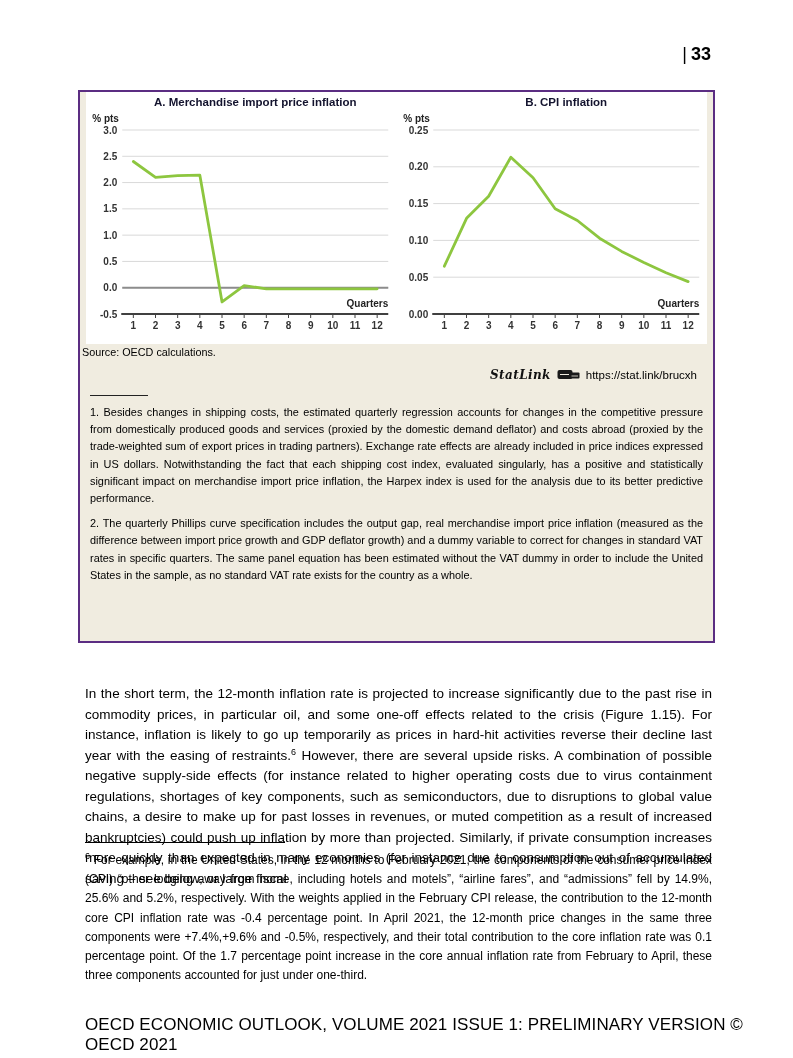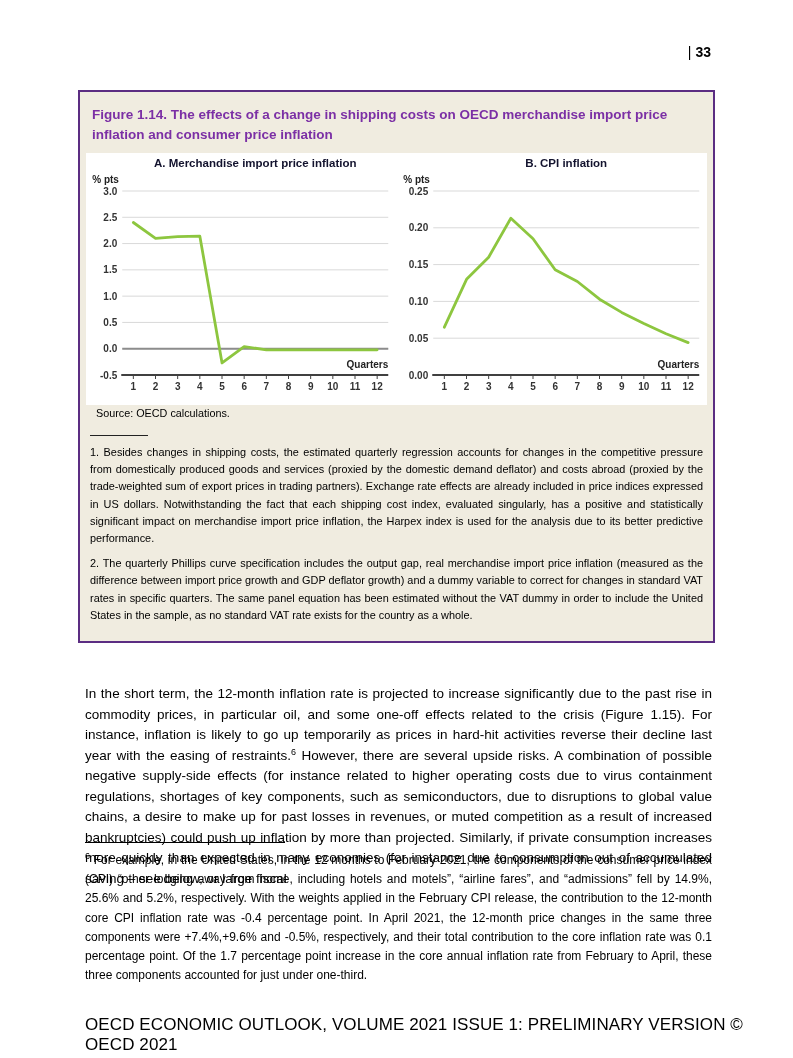--- a/index.html
+++ b/index.html
@@ -1,35 +1,35 @@
 <!DOCTYPE html>
 <html><head>
 <meta charset="utf-8">
 <style>
   html,body{margin:0;padding:0;background:#ffffff;}
   .page{position:relative;width:793px;height:1058px;background:#ffffff;
         font-family:"Liberation Sans",sans-serif;color:#000;overflow:hidden;margin:0 auto;}
 
-  .pageno{position:absolute;top:44px;right:82px;font-size:14px;color:#000;}
+  .pageno{position:absolute;top:44px;right:82px;font-size:18px;color:#000;}
   .pageno .sep{font-weight:400;padding-right:4px;}
   .pageno .num{font-weight:700;}
 
   .figure-box{position:absolute;left:78px;top:90px;width:637px;height:553px;
               background:#f0ece0;border:2px solid #5b2d82;box-sizing:border-box;}
   .fig-title{margin:13px 12px 8px 12px;font-size:13.5px;font-weight:700;color:#7b2fa5;line-height:20px;}
   .charts{display:flex;background:#ffffff;margin:0 6px;height:252px;}
   .chart{flex:1;min-width:0;}
   .chart svg{display:block;width:100%;height:100%;}
   .chart text{font-family:"Liberation Sans",sans-serif;}
   .chart .ctitle{font-size:11.5px;font-weight:700;fill:#13132e;}
   .chart .tick{font-size:10px;font-weight:700;fill:#333;}
   .chart .axlab{font-size:10px;font-weight:700;fill:#222;}
 
   .fig-note{margin:8px 10px 0 10px;font-size:10.8px;line-height:17px;}
-  .fig-source{margin:0 16px;font-size:10.8px;line-height:17px;}
+  .fig-source{margin:0 2px;font-size:10.8px;line-height:17px;}
   .statlink-row{display:flex;justify-content:flex-end;align-items:center;gap:6px;
                 margin:6px 16px 0 0;height:15px;}
   .statlink{font-family:"DejaVu Serif",serif;font-style:italic;font-weight:700;
             font-size:12px;letter-spacing:0.4px;color:#111;}
   .statlink-icon{display:inline-block;}
   .statlink-url{color:#000;text-decoration:none;font-size:11.5px;}
   .fn-rule{width:58px;border-top:1.4px solid #222;margin:13px 0 6px 10px;}
   .fig-fn{margin:8px 10px;font-size:10.9px;line-height:17.2px;text-align:justify;}
 
   .body-para{position:absolute;left:85px;top:684px;width:627px;
@@ -43,21 +43,20 @@
 </head>
 <body>
 
 <div class="page">
 
   <div class="pageno">
     <span class="sep">|</span><span class="num">33</span>
   </div>
 
   <div class="figure-box">
-    <div class="fig-title">Figure 1.14. The effects of a change in shipping costs on OECD merchandise import price inflation and consumer price inflation</div>
 
     <div class="charts">
       <div class="chart">
           <svg viewBox="0 0 310 252" preserveAspectRatio="xMidYMid meet">
             <line x1="36" x2="302" y1="38" y2="38" stroke="#d9d9d9" stroke-width="1"></line>
             <text class="tick" x="31" y="41.5" text-anchor="end">3.0</text>
             <line x1="36" x2="302" y1="64.28571428571428" y2="64.28571428571428" stroke="#d9d9d9" stroke-width="1"></line>
             <text class="tick" x="31" y="67.78571428571428" text-anchor="end">2.5</text>
             <line x1="36" x2="302" y1="90.57142857142857" y2="90.57142857142857" stroke="#d9d9d9" stroke-width="1"></line>
             <text class="tick" x="31" y="94.07142857142857" text-anchor="end">2.0</text>
@@ -143,20 +142,30 @@
             <polyline points="47.1,174.2 69.3,126.3 91.4,104.2 113.6,65.2 135.8,85.8 157.9,116.8 180.1,128.5 202.3,146.2 224.4,159.4 246.6,170.5 268.8,180.8 290.9,189.6" fill="none" stroke="#8dc63f" stroke-width="2.8" stroke-linejoin="round" stroke-linecap="round"></polyline>
             <text class="ctitle" x="169" y="14" text-anchor="middle">B. CPI inflation</text>
             <text class="axlab" x="6" y="30">% pts</text>
             <text class="axlab" x="302" y="215" text-anchor="end">Quarters</text>
           </svg>
         </div>
     </div>
 
     <div class="fig-source">Source: OECD calculations.</div>
 
+    <div class="statlink-row">
+      <span class="statlink">StatLink</span>
+      <svg class="statlink-icon" width="23" height="11" viewBox="0 0 23 11">
+        <rect x="0.5" y="1" width="15" height="9" rx="2" fill="#1a1a1a"></rect>
+        <rect x="13" y="3.5" width="9.5" height="6" rx="1" fill="#1a1a1a"></rect>
+        <line x1="3" y1="5.5" x2="12" y2="5.5" stroke="#f0ece0" stroke-width="1"></line>
+        <line x1="14.5" y1="7" x2="21" y2="7" stroke="#f0ece0" stroke-width="0.8"></line>
+      </svg>
+      <a class="statlink-url" href="#">https://stat.link/brucxh</a>
+    </div>
 
     <div class="fn-rule"></div>
     <div class="fig-fn">1. Besides changes in shipping costs, the estimated quarterly regression accounts for changes in the competitive pressure from domestically produced goods and services (proxied by the domestic demand deflator) and costs abroad (proxied by the trade-weighted sum of export prices in trading partners). Exchange rate effects are already included in price indices expressed in US dollars. Notwithstanding the fact that each shipping cost index, evaluated singularly, has a positive and statistically significant impact on merchandise import price inflation, the Harpex index is used for the analysis due to its better predictive performance.</div>
     <div class="fig-fn">2. The quarterly Phillips curve specification includes the output gap, real merchandise import price inflation (measured as the difference between import price growth and GDP deflator growth) and a dummy variable to correct for changes in standard VAT rates in specific quarters. The same panel equation has been estimated without the VAT dummy in order to include the United States in the sample, as no standard VAT rate exists for the country as a whole.</div>
   </div>
 
   <div class="body-para">
     <span>In the short term, the 12-month inflation rate is projected to increase significantly due to the past rise in commodity prices, in particular oil, and some one-off effects related to the crisis (Figure 1.15). For instance, inflation is likely to go up temporarily as prices in hard-hit activities reverse their decline last year with the easing of restraints.</span><sup>6</sup><span> However, there are several upside risks. A combination of possible negative supply-side effects (for instance related to higher operating costs due to virus containment regulations, shortages of key components, such as semiconductors, due to disruptions to global value chains, a desire to make up for past losses in revenues, or muted competition as a result of increased bankruptcies) could push up inflation by more than projected. Similarly, if private consumption increases more quickly than expected in many economies (for instance due to consumption out of accumulated saving – see below, or large fiscal</span>
   </div>
 

